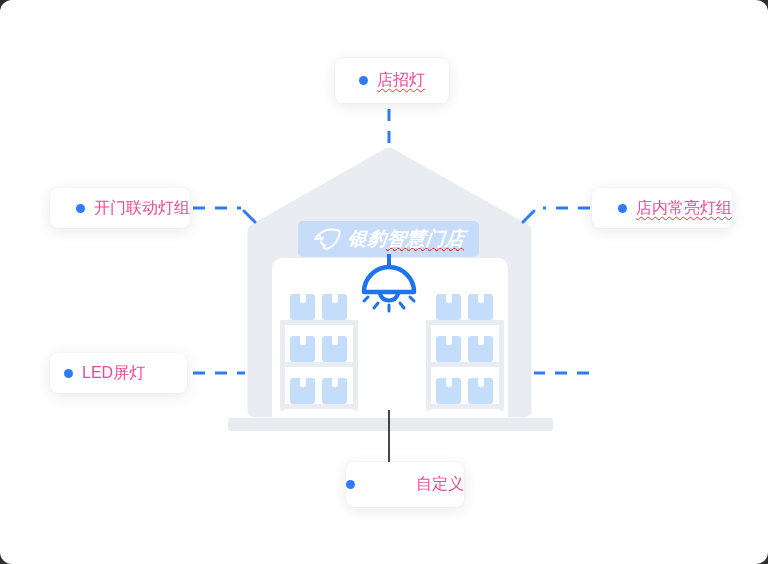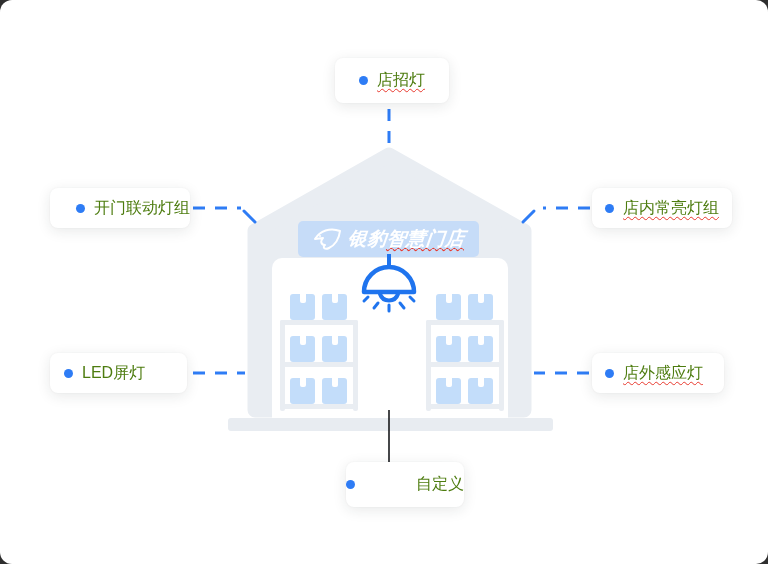--- a/index.html
+++ b/index.html
@@ -34,25 +34,25 @@
   .shelf .row{position:absolute;left:10px;display:flex;gap:7px;}
   .shelf .r1{top:2px;} .shelf .r2{top:44px;} .shelf .r3{top:86px;}
   .box{position:relative;width:25px;height:26px;background:#c3ddfa;border-radius:3px;}
   .box::after{content:"";position:absolute;left:50%;top:0;transform:translateX(-50%);
               width:6px;height:9px;background:#ffffff;border-radius:0 0 2px 2px;}
 
   
   .card{position:absolute;display:flex;align-items:center;background:#ffffff;border-radius:8px;
         box-shadow:0 3px 14px rgba(31,35,41,.10), 0 0 2px rgba(31,35,41,.05);z-index:4;cursor:pointer;}
   .card .dot{width:9px;height:9px;border-radius:50%;background:#2e7cf5;flex:0 0 auto;margin-right:9px;}
-  .card .txt{font-size:16px;color:#4d7c0f;white-space:nowrap;}
+  .card .txt{font-size:16px;color:#ec4899;white-space:nowrap;}
   .wavy{text-decoration:underline wavy #e8392e;text-decoration-thickness:1px;text-underline-offset:3px;}
   .card.top{left:335px;top:58px;width:114px;height:45px;justify-content:center;}
   .card.left-top{left:50px;top:188px;width:140px;height:40px;padding-left:14px;box-sizing:border-box;justify-content:flex-end;}
-  .card.right-top{left:592px;top:188px;width:140px;height:40px;padding-left:13px;box-sizing:border-box;}
+  .card.right-top{left:592px;top:188px;width:140px;height:40px;padding-left:13px;box-sizing:border-box;justify-content:flex-end;}
   .card.left-bottom{left:50px;top:353px;width:137px;height:40px;padding-left:14px;box-sizing:border-box;text-align:right;}
   .card.right-bottom{left:592px;top:353px;width:132px;height:40px;padding-left:13px;box-sizing:border-box;}
   .card.bottom{left:346px;top:462px;width:118px;height:45px;justify-content:space-between;}
 </style>
 </head>
 <body>
 
 <div class="canvas">
 
   <svg class="house-svg" width="300" height="290" viewBox="0 0 300 290">
@@ -141,22 +141,18 @@
     <span class="txt">开门联动灯组</span>
   </div>
   <div class="card right-top">
     <span class="dot"></span>
     <span class="txt wavy">店内常亮灯组</span>
   </div>
   <div class="card left-bottom">
     <span class="dot"></span>
     <span class="txt">LED屏灯</span>
   </div>
-  <div class="card right-bottom">
-    <span class="dot"></span>
-    <span class="txt wavy">店外感应灯</span>
-  </div>
   <div class="card bottom">
     <span class="dot"></span>
     <span class="txt">自定义</span>
   </div>
 
 </div>
 
 </body></html>

